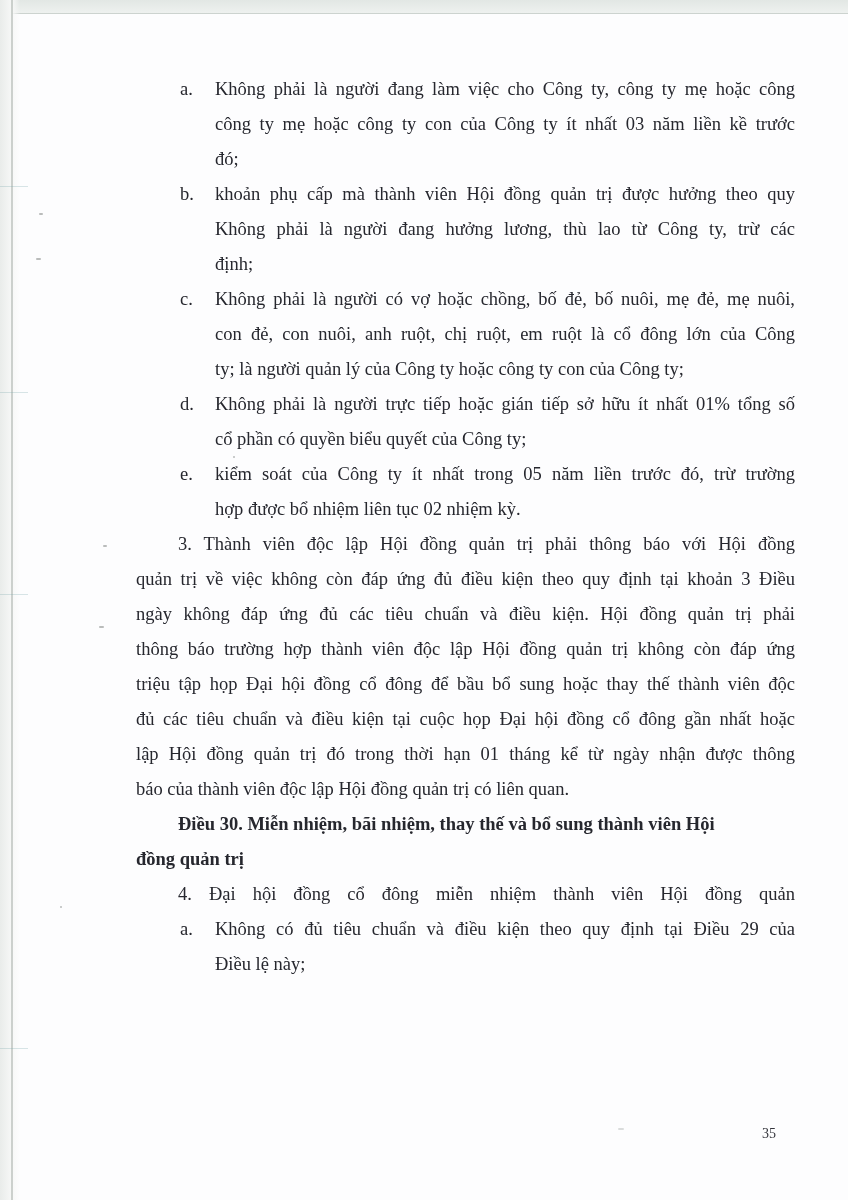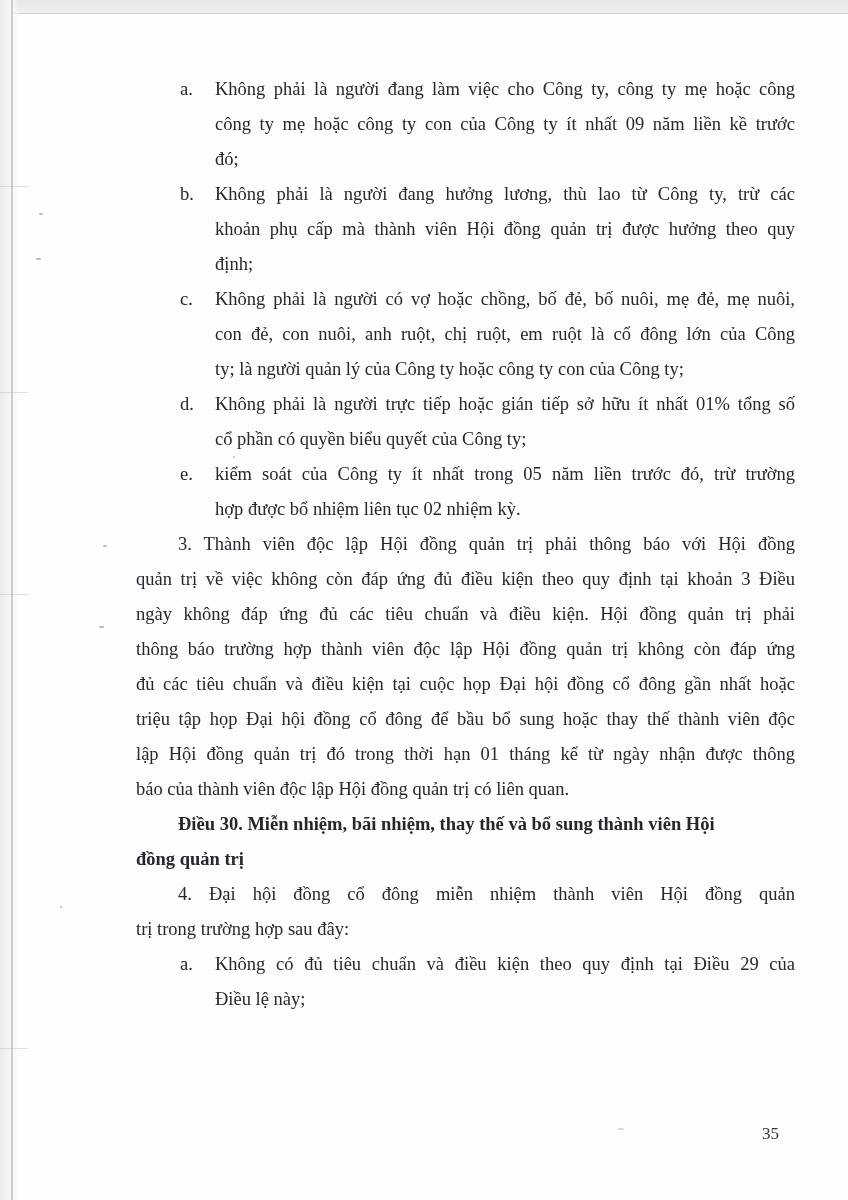--- a/index.html
+++ b/index.html
@@ -53,21 +53,21 @@
   .heading .line { text-align: left; text-align-last: left; }
   .heading .line.first { text-indent: 42px; }
   .list-item { position: relative; padding-left: 79px; }
   .list-item .marker {
     position: absolute; left: 44px; top: 0;
     height: 35px; line-height: 35px;
   }
   .page-number {
     position: absolute;
     left: 762px; top: 1119px;
-    font-size: 17px; line-height: 30px;
+    font-size: 14px; line-height: 30px;
     color: #34353c;
   }
 </style>
 </head>
 <body>
 
 <div class="scan-top"></div>
 <div class="scan-left"></div>
 <div class="scan-left-line"></div>
 <div>
@@ -82,27 +82,27 @@
   <div class="speck" style="left:233px; top:456px; width:2px; height:2px"></div>
   <div class="speck" style="left:701px; top:574px; width:2px; height:2px"></div>
   <div class="speck" style="left:618px; top:1128px; width:6px; height:2px; opacity:.5"></div>
   <div class="speck" style="left:60px; top:906px; width:2px; height:2px"></div>
 </div>
 
 <div class="content">
     <div class="block list-item">
       <span class="marker">a.</span>
       <div class="line first">Không phải là người đang làm việc cho Công ty, công ty mẹ hoặc công</div>
-      <div class="line">công ty mẹ hoặc công ty con của Công ty ít nhất 09 năm liền kề trước</div>
+      <div class="line">công ty mẹ hoặc công ty con của Công ty ít nhất 03 năm liền kề trước</div>
       <div class="line last">đó;</div>
     </div>
     <div class="block list-item">
       <span class="marker">b.</span>
+      <div class="line">khoản phụ cấp mà thành viên Hội đồng quản trị được hưởng theo quy</div>
       <div class="line first">Không phải là người đang hưởng lương, thù lao từ Công ty, trừ các</div>
-      <div class="line">khoản phụ cấp mà thành viên Hội đồng quản trị được hưởng theo quy</div>
       <div class="line last">định;</div>
     </div>
     <div class="block list-item">
       <span class="marker">c.</span>
       <div class="line first">Không phải là người có vợ hoặc chồng, bố đẻ, bố nuôi, mẹ đẻ, mẹ nuôi,</div>
       <div class="line">con đẻ, con nuôi, anh ruột, chị ruột, em ruột là cổ đông lớn của Công</div>
       <div class="line last">ty; là người quản lý của Công ty hoặc công ty con của Công ty;</div>
     </div>
     <div class="block list-item">
       <span class="marker">d.</span>
@@ -112,32 +112,31 @@
     <div class="block list-item">
       <span class="marker">e.</span>
       <div class="line">kiểm soát của Công ty ít nhất trong 05 năm liền trước đó, trừ trường</div>
       <div class="line last">hợp được bổ nhiệm liên tục 02 nhiệm kỳ.</div>
     </div>
     <div class="block paragraph">
       <div class="line first">3.  Thành viên độc lập Hội đồng quản trị phải thông báo với Hội đồng</div>
       <div class="line">quản trị về việc không còn đáp ứng đủ điều kiện theo quy định tại khoản 3 Điều</div>
       <div class="line">ngày không đáp ứng đủ các tiêu chuẩn và điều kiện. Hội đồng quản trị phải</div>
       <div class="line">thông báo trường hợp thành viên độc lập Hội đồng quản trị không còn đáp ứng</div>
+      <div class="line">triệu tập họp Đại hội đồng cổ đông để bầu bổ sung hoặc thay thế thành viên độc</div>
       <div class="line">đủ các tiêu chuẩn và điều kiện tại cuộc họp Đại hội đồng cổ đông gần nhất hoặc</div>
-      <div class="line">triệu tập họp Đại hội đồng cổ đông để bầu bổ sung hoặc thay thế thành viên độc</div>
       <div class="line">lập Hội đồng quản trị đó trong thời hạn 01 tháng kể từ ngày nhận được thông</div>
       <div class="line last">báo của thành viên độc lập Hội đồng quản trị có liên quan.</div>
     </div>
     <div class="block heading">
       <div class="line first">Điều 30. Miễn nhiệm, bãi nhiệm, thay thế và bổ sung thành viên Hội</div>
       <div class="line last">đồng quản trị</div>
     </div>
     <div class="block paragraph">
       <div class="line first">4.  Đại hội đồng cổ đông miễn nhiệm thành viên Hội đồng quản</div>
-      <div class="line last">trị trong trường hợp sau đây:</div>
     </div>
     <div class="block list-item">
       <span class="marker">a.</span>
       <div class="line first">Không có đủ tiêu chuẩn và điều kiện theo quy định tại Điều 29 của</div>
       <div class="line last">Điều lệ này;</div>
     </div>
   </div>
 
 <div class="page-number">35</div>
 

